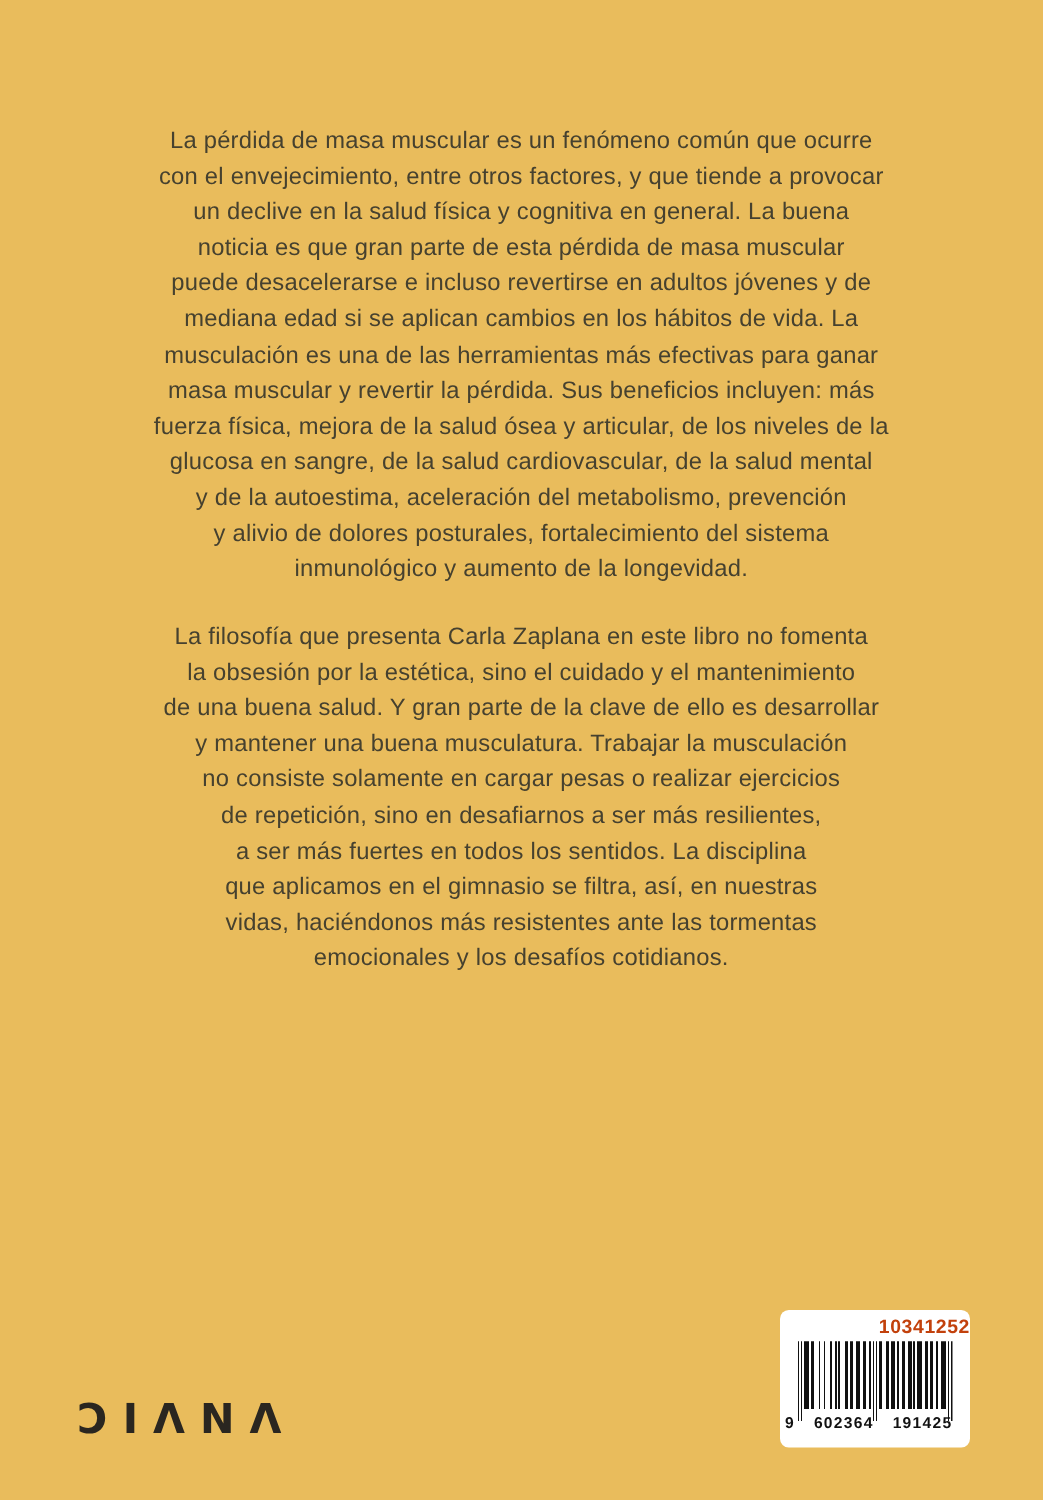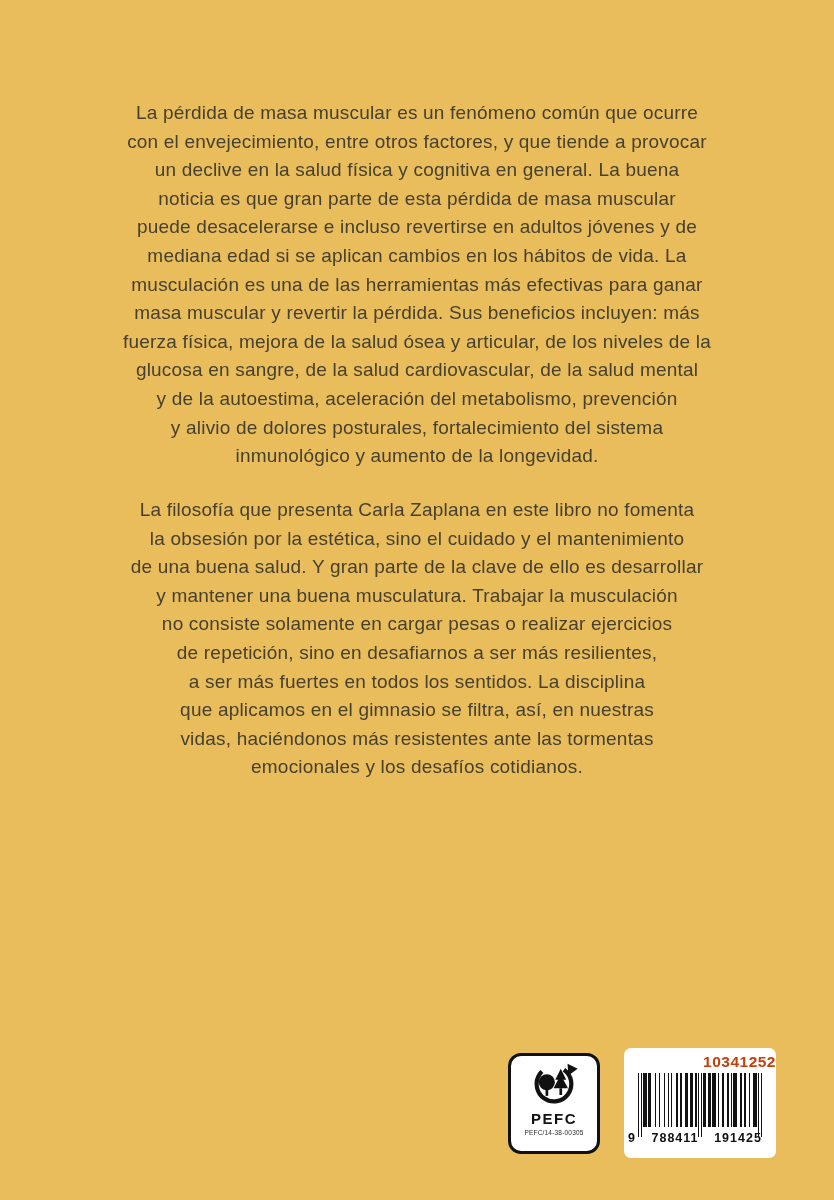--- a/index.html
+++ b/index.html
@@ -110,41 +110,22 @@
 de una buena salud. Y gran parte de la clave de ello es desarrollar
 y mantener una buena musculatura. Trabajar la musculación
 no consiste solamente en cargar pesas o realizar ejercicios
 de repetición, sino en desafiarnos a ser más resilientes,
 a ser más fuertes en todos los sentidos. La disciplina
 que aplicamos en el gimnasio se filtra, así, en nuestras
 vidas, haciéndonos más resistentes ante las tormentas
 emocionales y los desafíos cotidianos.</div>
 
 
+  <div class="publisher">ƆIΛNΛ</div>
 
-  <div class="pefc-box">
-    <span>
-      <svg width="52" height="44" viewBox="0 0 60 52" aria-hidden="true">
-
-        <g fill="none" stroke="#111111" stroke-width="5">
-          <circle cx="30" cy="26" r="20.5" stroke-dasharray="100 29" transform="rotate(-55 30 26)"></circle>
-        </g>
-        <polygon points="46,2 58,8 47,16" fill="#111111"></polygon>
-
-        <circle cx="21.5" cy="24" r="9.5" fill="#111111"></circle>
-        <rect x="20" y="31" width="3.2" height="9" fill="#111111"></rect>
-
-        <polygon points="38,8 31.5,21 44.5,21" fill="#111111"></polygon>
-        <polygon points="38,15 29.5,31 46.5,31" fill="#111111"></polygon>
-        <rect x="36.4" y="31" width="3.2" height="8" fill="#111111"></rect>
-      </svg>
-    </span>
-    <div class="pefc-label">PEFC</div>
-    <div class="pefc-cert">PEFC/14-38-00305</div>
-  </div>
 
   <div class="barcode-box">
     <div class="barcode-top">10341252</div>
     <div class="barcode-wrap">
       <svg id="barcode-svg" width="124" height="64" viewBox="0 0 95 64" preserveAspectRatio="none" shape-rendering="crispEdges">
           <rect x="0" y="0" width="1" height="64" fill="#111111"></rect>
           <rect x="2" y="0" width="1" height="64" fill="#111111"></rect>
           <rect x="4" y="0" width="1" height="54" fill="#111111"></rect>
           <rect x="5" y="0" width="1" height="54" fill="#111111"></rect>
           <rect x="6" y="0" width="1" height="54" fill="#111111"></rect>
@@ -187,18 +168,18 @@
           <rect x="81" y="0" width="1" height="54" fill="#111111"></rect>
           <rect x="82" y="0" width="1" height="54" fill="#111111"></rect>
           <rect x="85" y="0" width="1" height="54" fill="#111111"></rect>
           <rect x="88" y="0" width="1" height="54" fill="#111111"></rect>
           <rect x="89" y="0" width="1" height="54" fill="#111111"></rect>
           <rect x="90" y="0" width="1" height="54" fill="#111111"></rect>
           <rect x="92" y="0" width="1" height="64" fill="#111111"></rect>
           <rect x="94" y="0" width="1" height="64" fill="#111111"></rect>
         </svg>
       <span class="bc-digit" id="bc-lead">9</span>
-      <span class="bc-digit" id="bc-g1">788411</span>
+      <span class="bc-digit" id="bc-g1">602364</span>
       <span class="bc-digit" id="bc-g2">191425</span>
     </div>
   </div>
 
 </div>
 
 </body></html>

